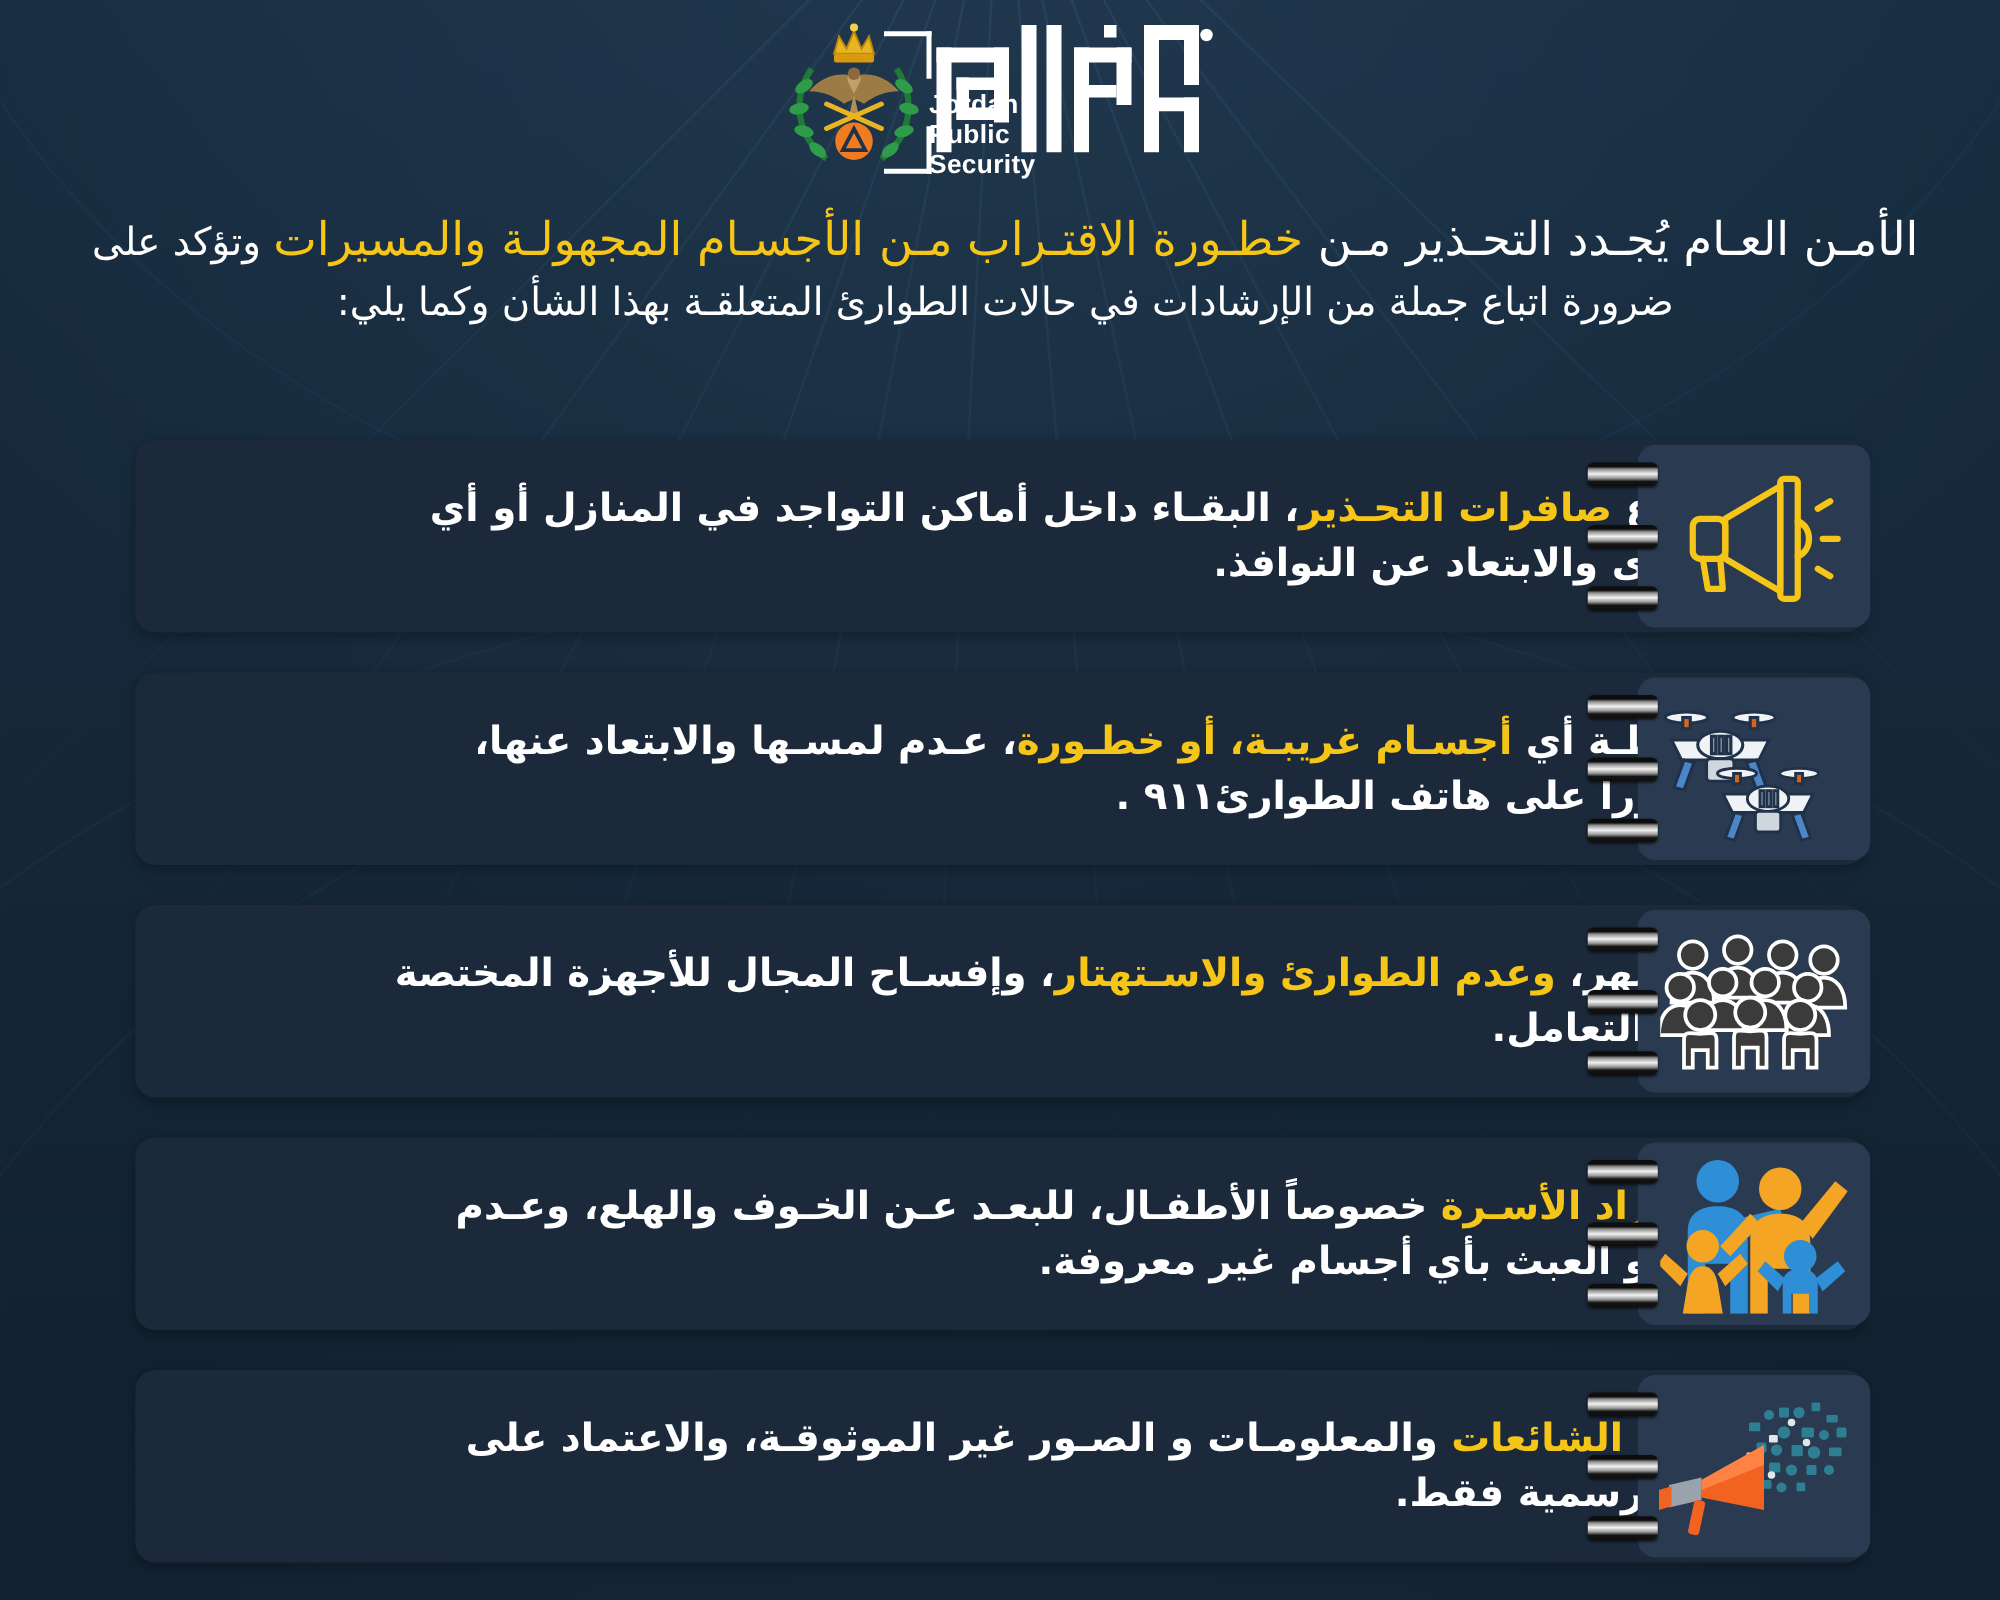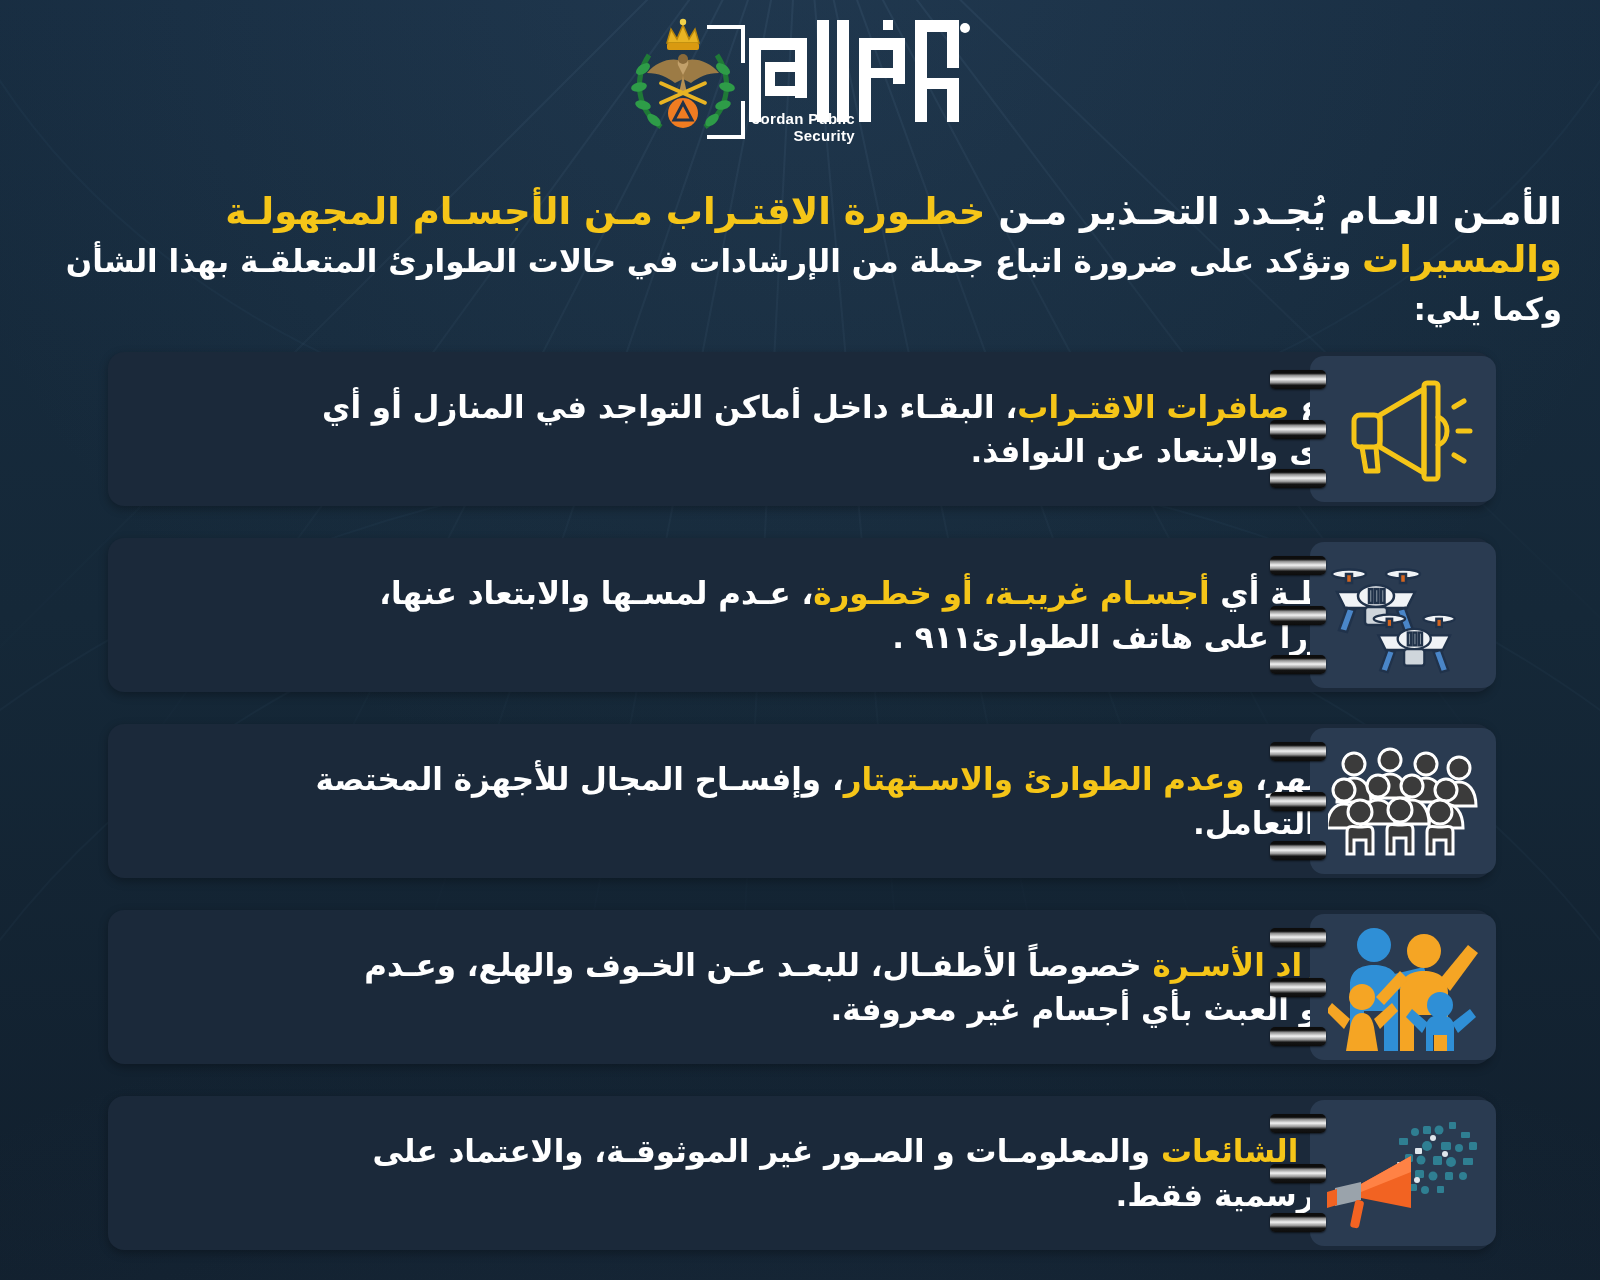--- a/index.html
+++ b/index.html
@@ -33,40 +33,39 @@
   
   #header{
     position:absolute;top:14px;left:0;right:0;
     display:flex;justify-content:center;align-items:flex-start;
     height:150px;
   }
   .logo-wrap{position:relative;display:flex;align-items:center;gap:4px;}
   .kufic{display:block;}
   .brand-en{
     position:absolute;left:0;right:118px;bottom:2px;
-    text-align:right;color:#fff;
+    text-align:left;color:#fff;
     font-family:"Liberation Sans",sans-serif;
-    font-weight:bold;font-size:15px;letter-spacing:.3px;
+    font-weight:bold;font-size:21px;letter-spacing:.3px;
     direction:ltr;
     margin-top:21px;
   }
   .emblem{position:relative;width:112px;height:126px;}
   .bracket{position:absolute;width:34px;height:34px;border:4px solid #ffffff;}
   .bracket.tr{top:8px;right:-6px;border-left:none;border-bottom:none;}
   .bracket.br{bottom:4px;right:-6px;border-left:none;border-top:none;}
 
   
   #headline{
     position:absolute;top:168px;right:38px;left:46px;
-    text-align:right;
+    text-align:center;
     color:#ffffff;
     font-size:37px;line-height:1.30;
-    font-weight:bold;
+    font-weight:normal;
     letter-spacing:-.2px;
-    margin-top:20px;
   }
   #headline .hl{color:#f5c518;}
   #headline .sub{font-size:31px;line-height:1.32;}
 
   
   #cards{position:absolute;top:352px;left:0;right:0;}
   .card-row{
     position:relative;
     height:154px;
     margin-bottom:32px;
@@ -215,21 +214,21 @@
 
 <div id="headline">
   <span>الأمـن العـام يُجـدد التحـذير مـن </span><span class="hl">خطـورة الاقتـراب مـن الأجسـام المجهولـة والمسيرات</span><span class="sub"> وتؤكد على ضرورة اتباع جملة من الإرشادات في حالات الطوارئ المتعلقـة بهذا الشأن وكما يلي:</span>
 </div>
 
 <div id="cards">
 
   <div class="card-row">
     <div class="card">
       <div class="card-text">
-        <span>عنـد سـماع </span><span class="hl">صافرات الاقتـراب</span><span>، البقـاء داخل أماكن التواجد في المنازل أو أي أماكن اخرى والابتعاد عن النوافذ.</span>
+        <span>عنـد سـماع </span><span class="hl">صافرات التحـذير</span><span>، البقـاء داخل أماكن التواجد في المنازل أو أي أماكن اخرى والابتعاد عن النوافذ.</span>
       </div>
       <div class="icon-tile">
         <svg width="150" height="112" viewBox="0 0 150 112">
           <g fill="none" stroke="#f5c518" stroke-width="5" stroke-linejoin="round" stroke-linecap="round">
             <path d="M96 16 L52 42 L52 74 L96 100 Z"></path>
             <rect x="96" y="10" width="14" height="96" rx="3"></rect>
             <rect x="26" y="42" width="26" height="32" rx="6"></rect>
             <path d="M34 74 L38 98 L50 98 L48 74"></path>
             <path d="M110 44 C122 48 122 68 110 72"></path>
             <path d="M126 34 L136 28 M130 58 L142 58 M126 82 L136 88"></path>

